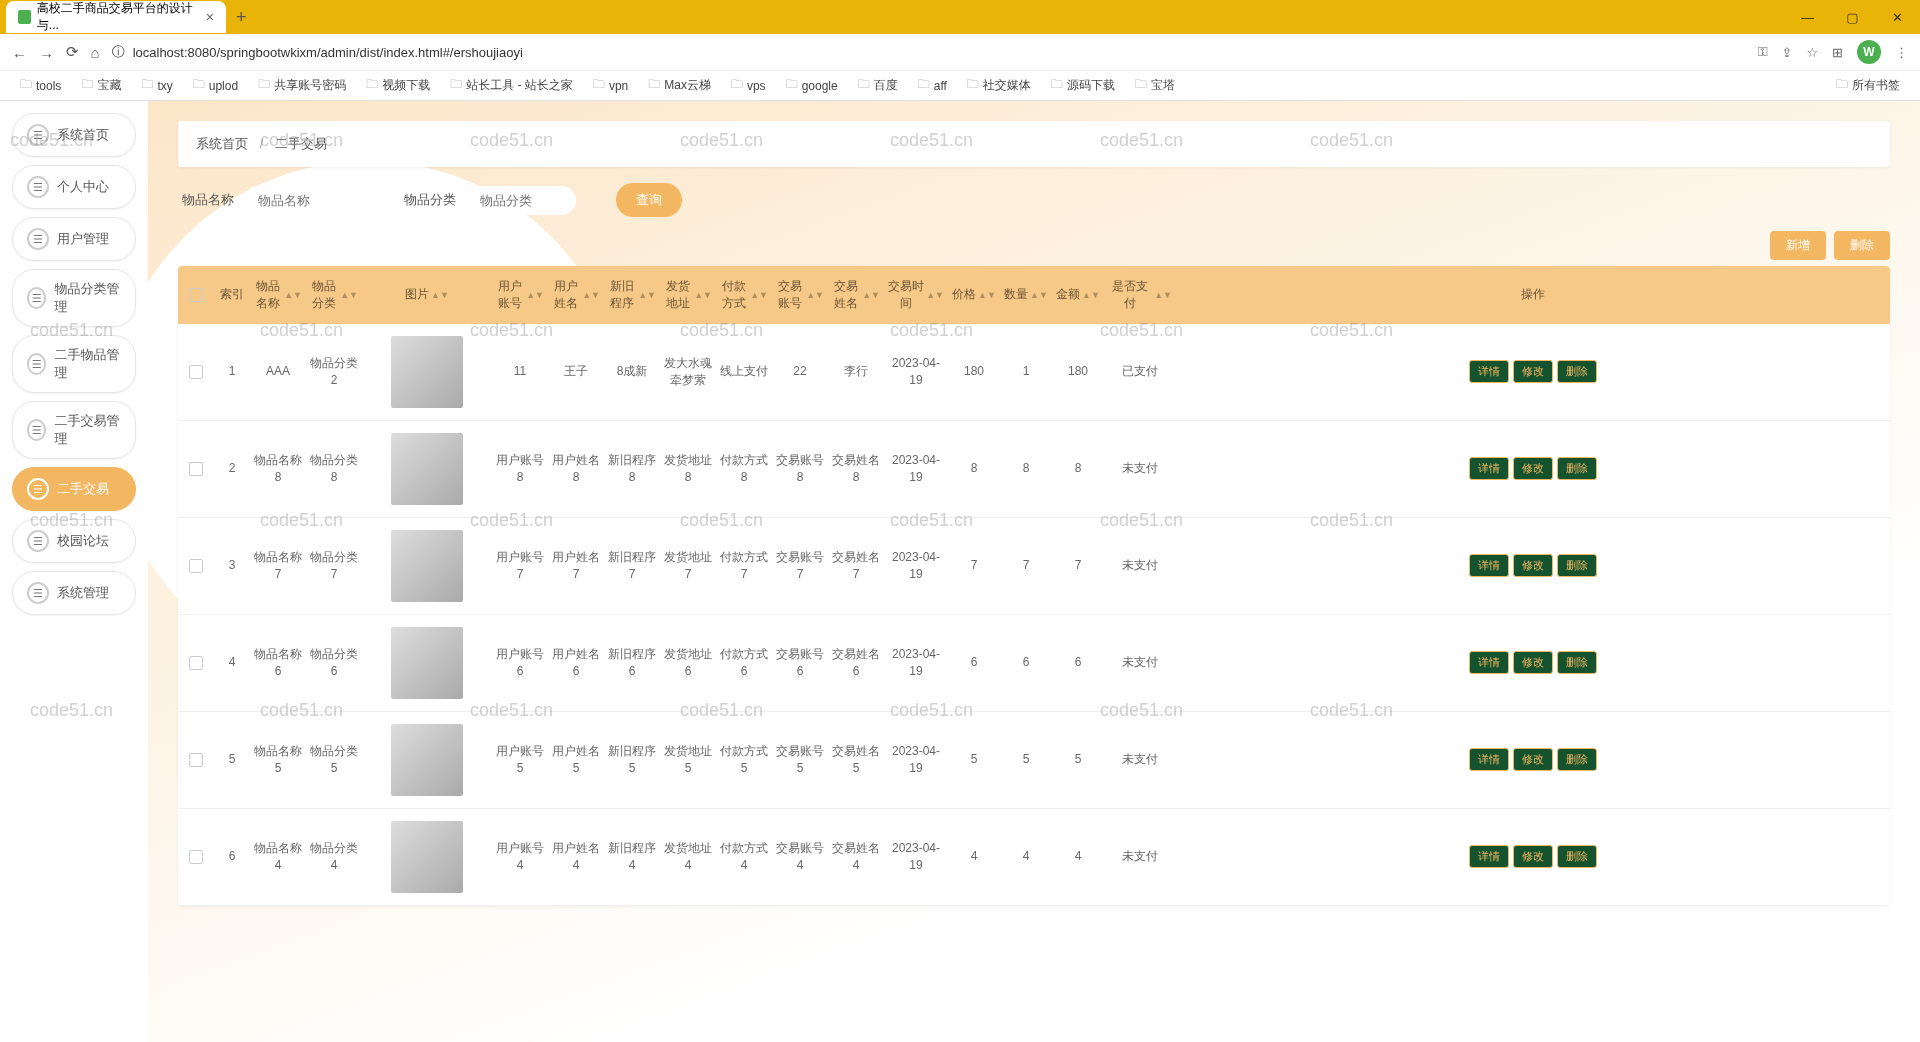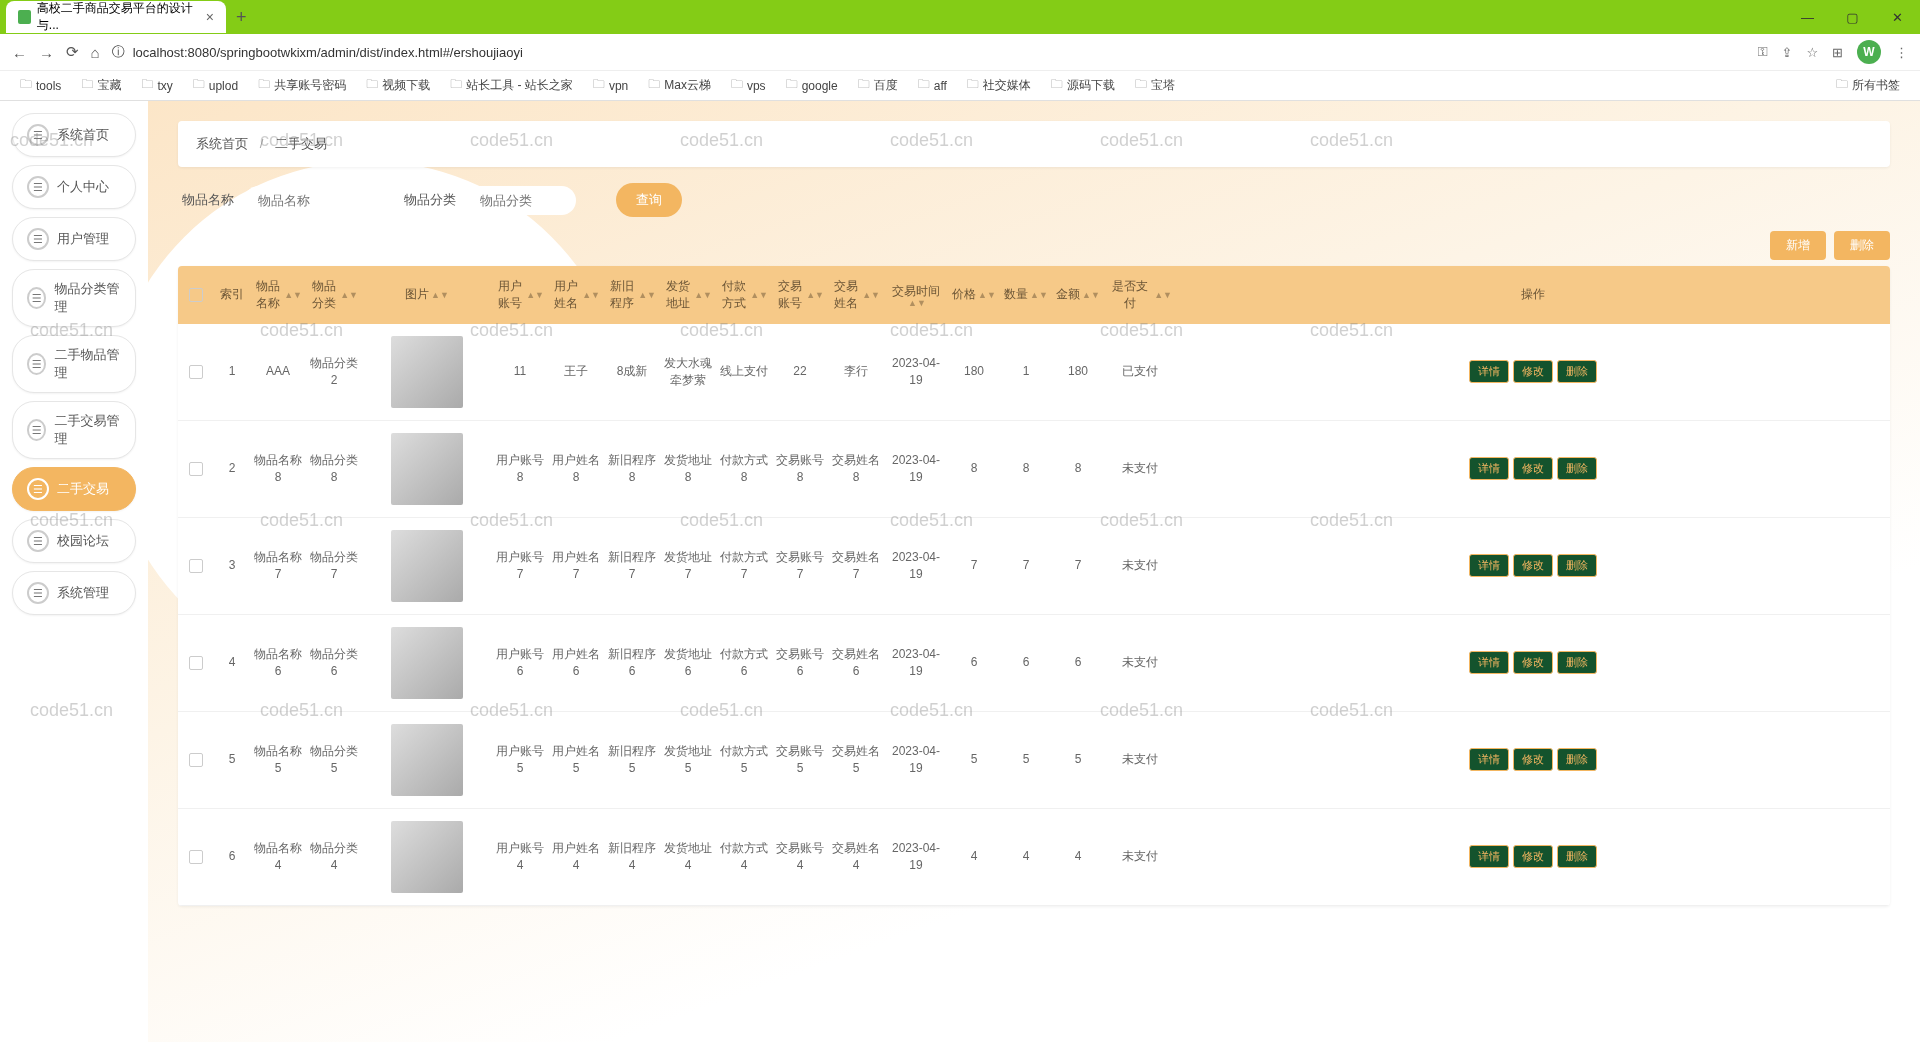--- a/index.html
+++ b/index.html
@@ -1,20 +1,20 @@
 <!DOCTYPE html>
 <html><head>
 <meta charset="utf-8">
 <style>
 * { margin: 0; padding: 0; box-sizing: border-box; font-family: -apple-system, "Microsoft YaHei", sans-serif; }
 body { background: #f5f5f5; font-size: 13px; }
 
 
 .browser-chrome { background: #fff; border-bottom: 1px solid #e0e0e0; }
-.tab-bar { display: flex; align-items: center; height: 34px; background: #84cc16; padding-left: 6px; }
+.tab-bar { display: flex; align-items: center; height: 34px; background: #eab308; padding-left: 6px; }
 .browser-tab { display: flex; align-items: center; background: #fff; border-radius: 8px 8px 0 0; height: 32px; padding: 0 12px; gap: 6px; font-size: 12px; max-width: 220px; }
 .tab-favicon { width: 14px; height: 14px; background: #4CAF50; border-radius: 2px; }
 .tab-close { color: #666; font-size: 14px; }
 .new-tab { padding: 0 10px; color: #555; font-size: 18px; }
 .win-controls { margin-left: auto; display: flex; }
 .win-btn { width: 45px; height: 34px; display: flex; align-items: center; justify-content: center; color: #333; }
 .address-bar { display: flex; align-items: center; height: 36px; padding: 0 12px; gap: 12px; }
 .nav-icon { color: #555; font-size: 15px; }
 .url-box { flex: 1; display: flex; align-items: center; gap: 8px; font-size: 13px; color: #444; }
 .url-host { color: #333; }
@@ -58,21 +58,21 @@
 .col-name { width: 56px; }
 .col-cat { width: 56px; }
 .col-img { width: 130px; }
 .col-acc { width: 56px; }
 .col-uname { width: 56px; }
 .col-cond { width: 56px; }
 .col-addr { width: 56px; }
 .col-pay { width: 56px; align-items: center; }
 .col-tacc { width: 56px; }
 .col-tname { width: 56px; }
-.col-time { width: 64px; flex-direction: column; }
+.col-time { width: 64px; }
 .col-price { width: 52px; }
 .col-qty { width: 52px; }
 .col-amt { width: 52px; }
 .col-paid { width: 72px; }
 .col-op { flex: 1; min-width: 150px; }
 .sort-arr { font-size: 9px; color: rgba(107,85,54,0.5); margin-left: 2px; line-height: 0.7; display: inline-flex; flex-direction: column; }
 .trow { display: flex; border-bottom: 1px solid #f0f0f0; min-height: 78px; color: #666; font-size: 12px; }
 .cb { width: 14px; height: 14px; border: 1px solid #ccc; border-radius: 2px; }
 .thumb { width: 72px; height: 72px; background: linear-gradient(135deg,#ddd,#aaa); border-radius: 2px; }
 .op-btn { border: 1px solid #f3b661; color: #f3b661; background: #14532d; border-radius: 3px; padding: 3px 8px; font-size: 11px; cursor: pointer; margin: 0 2px; }

